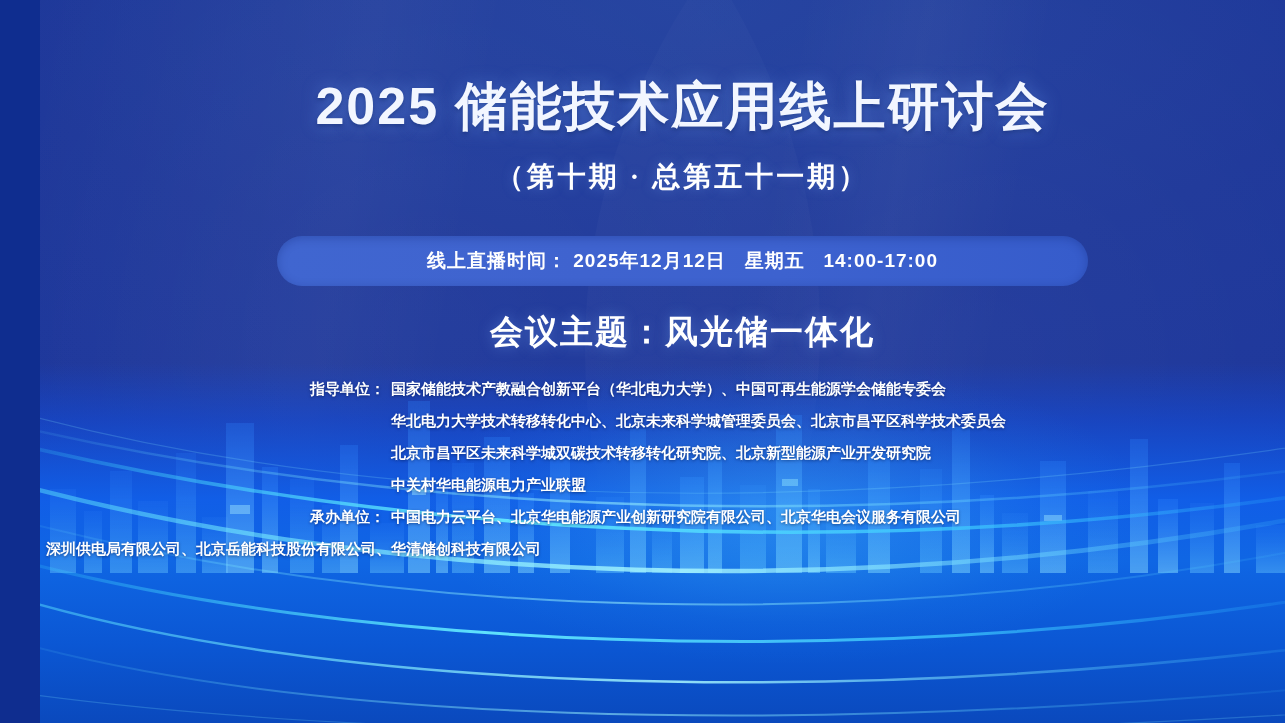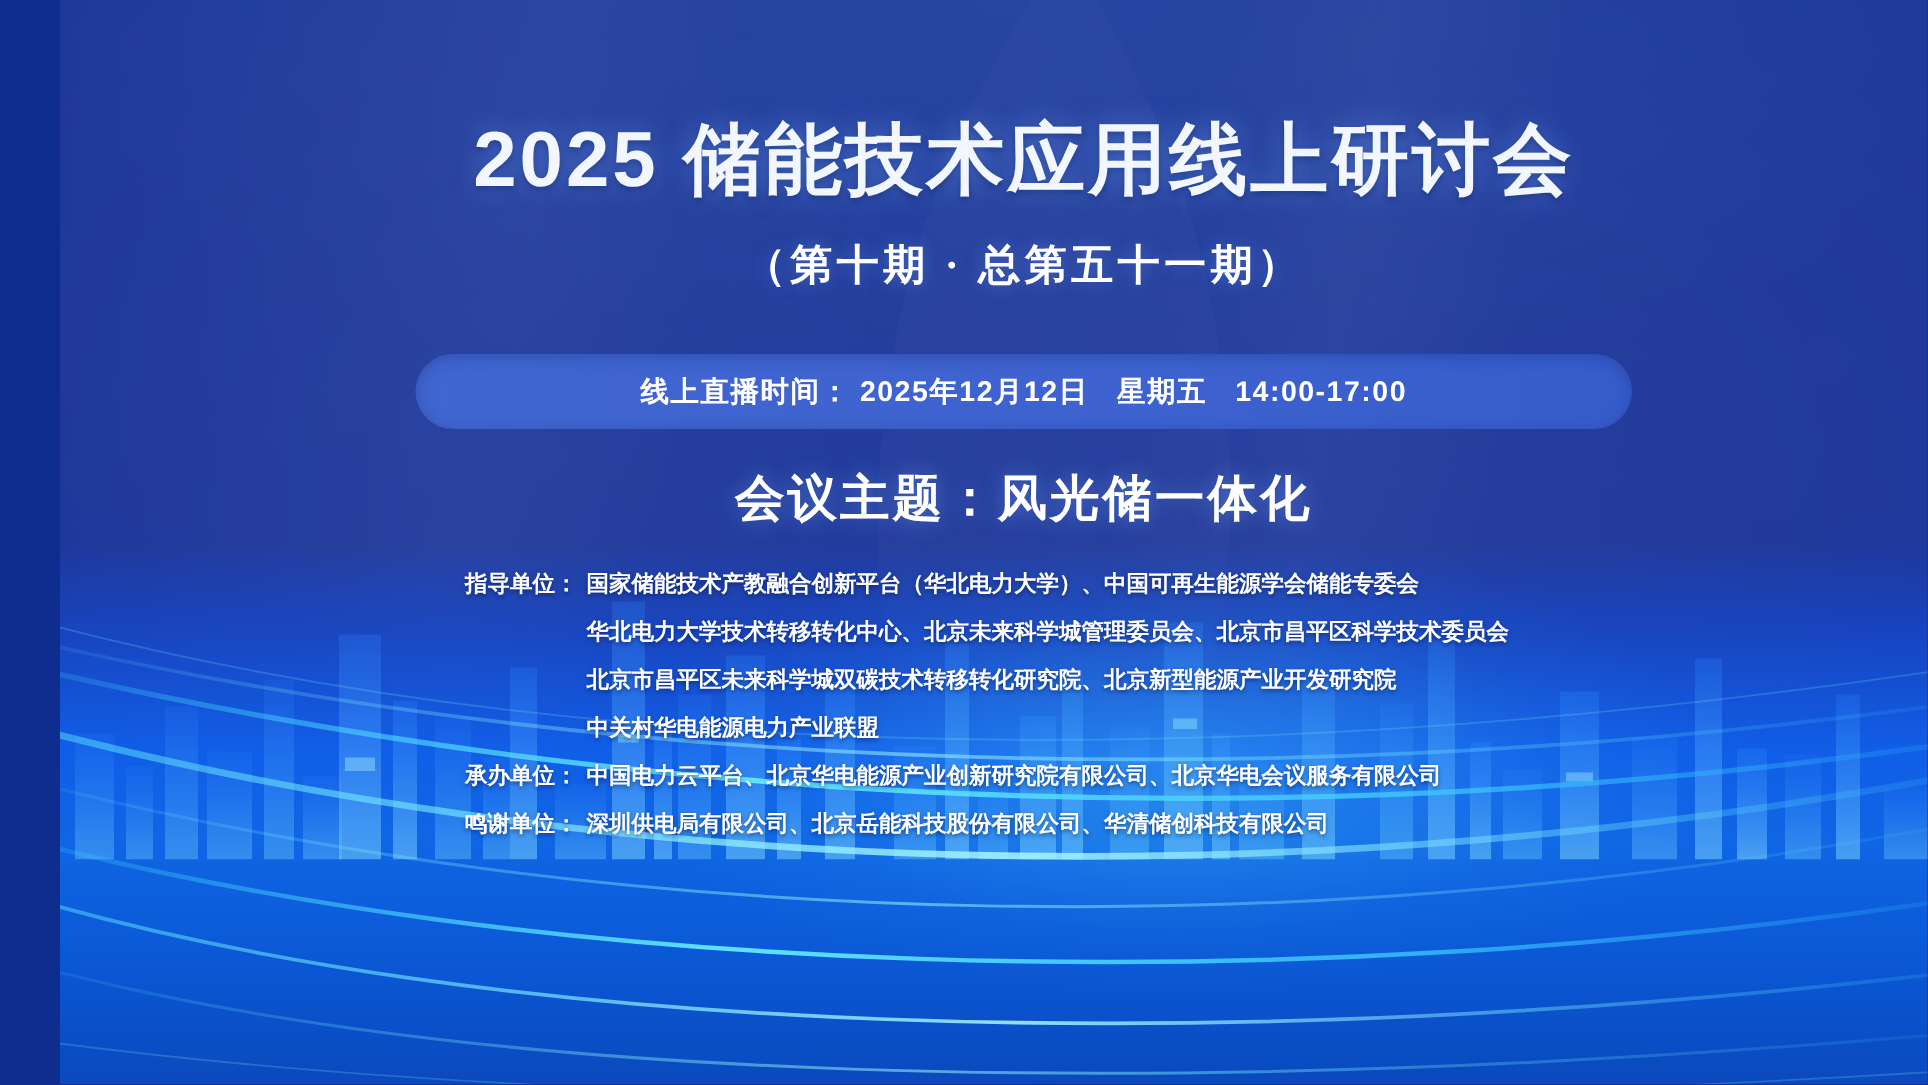--- a/index.html
+++ b/index.html
@@ -244,19 +244,18 @@
       </div>
       <div class="orow">
         <span class="olabel"></span>
         <span class="otext">中关村华电能源电力产业联盟</span>
       </div>
       <div class="orow">
         <span class="olabel">承办单位：</span>
         <span class="otext">中国电力云平台、北京华电能源产业创新研究院有限公司、北京华电会议服务有限公司</span>
       </div>
       <div class="orow">
-        <span class="olabel">鸣谢单位：</span>
         <span class="otext">深圳供电局有限公司、北京岳能科技股份有限公司、华清储创科技有限公司</span>
       </div>
     </div>
 
   </div>
 </div>
 
 </body></html>

